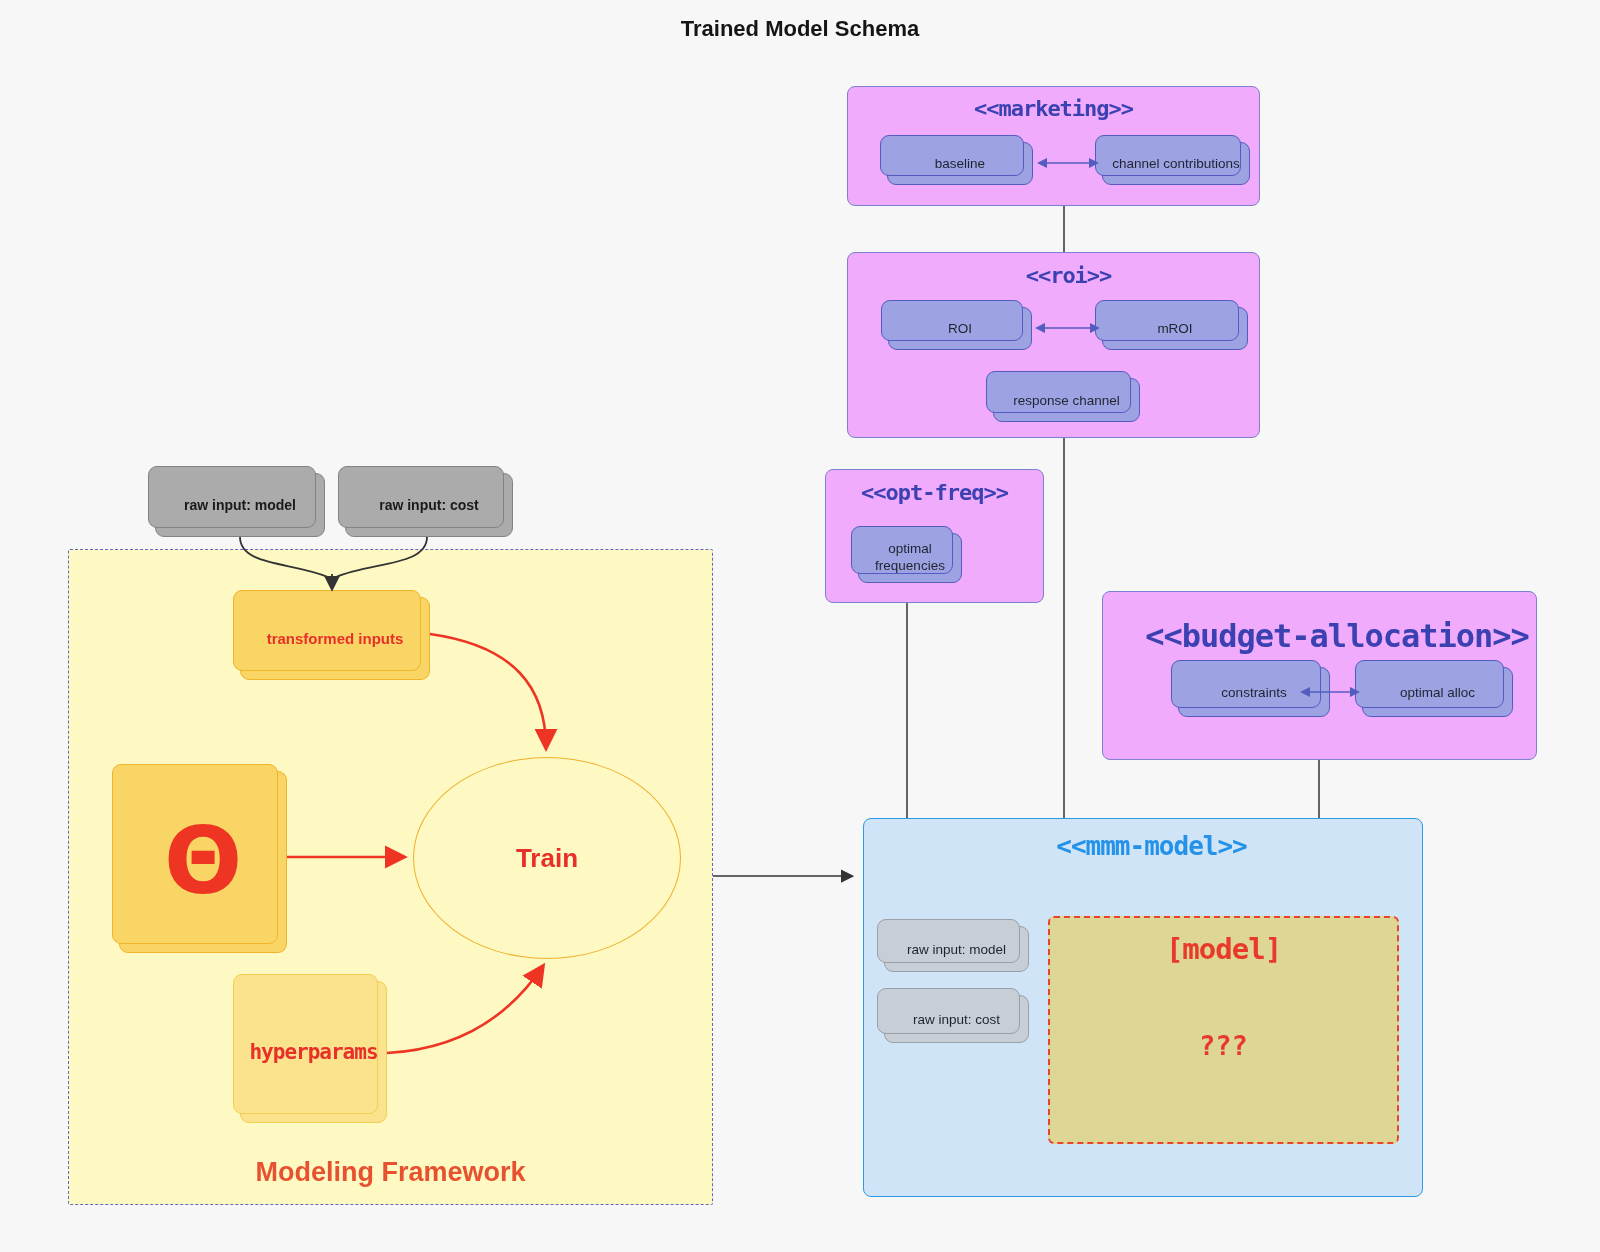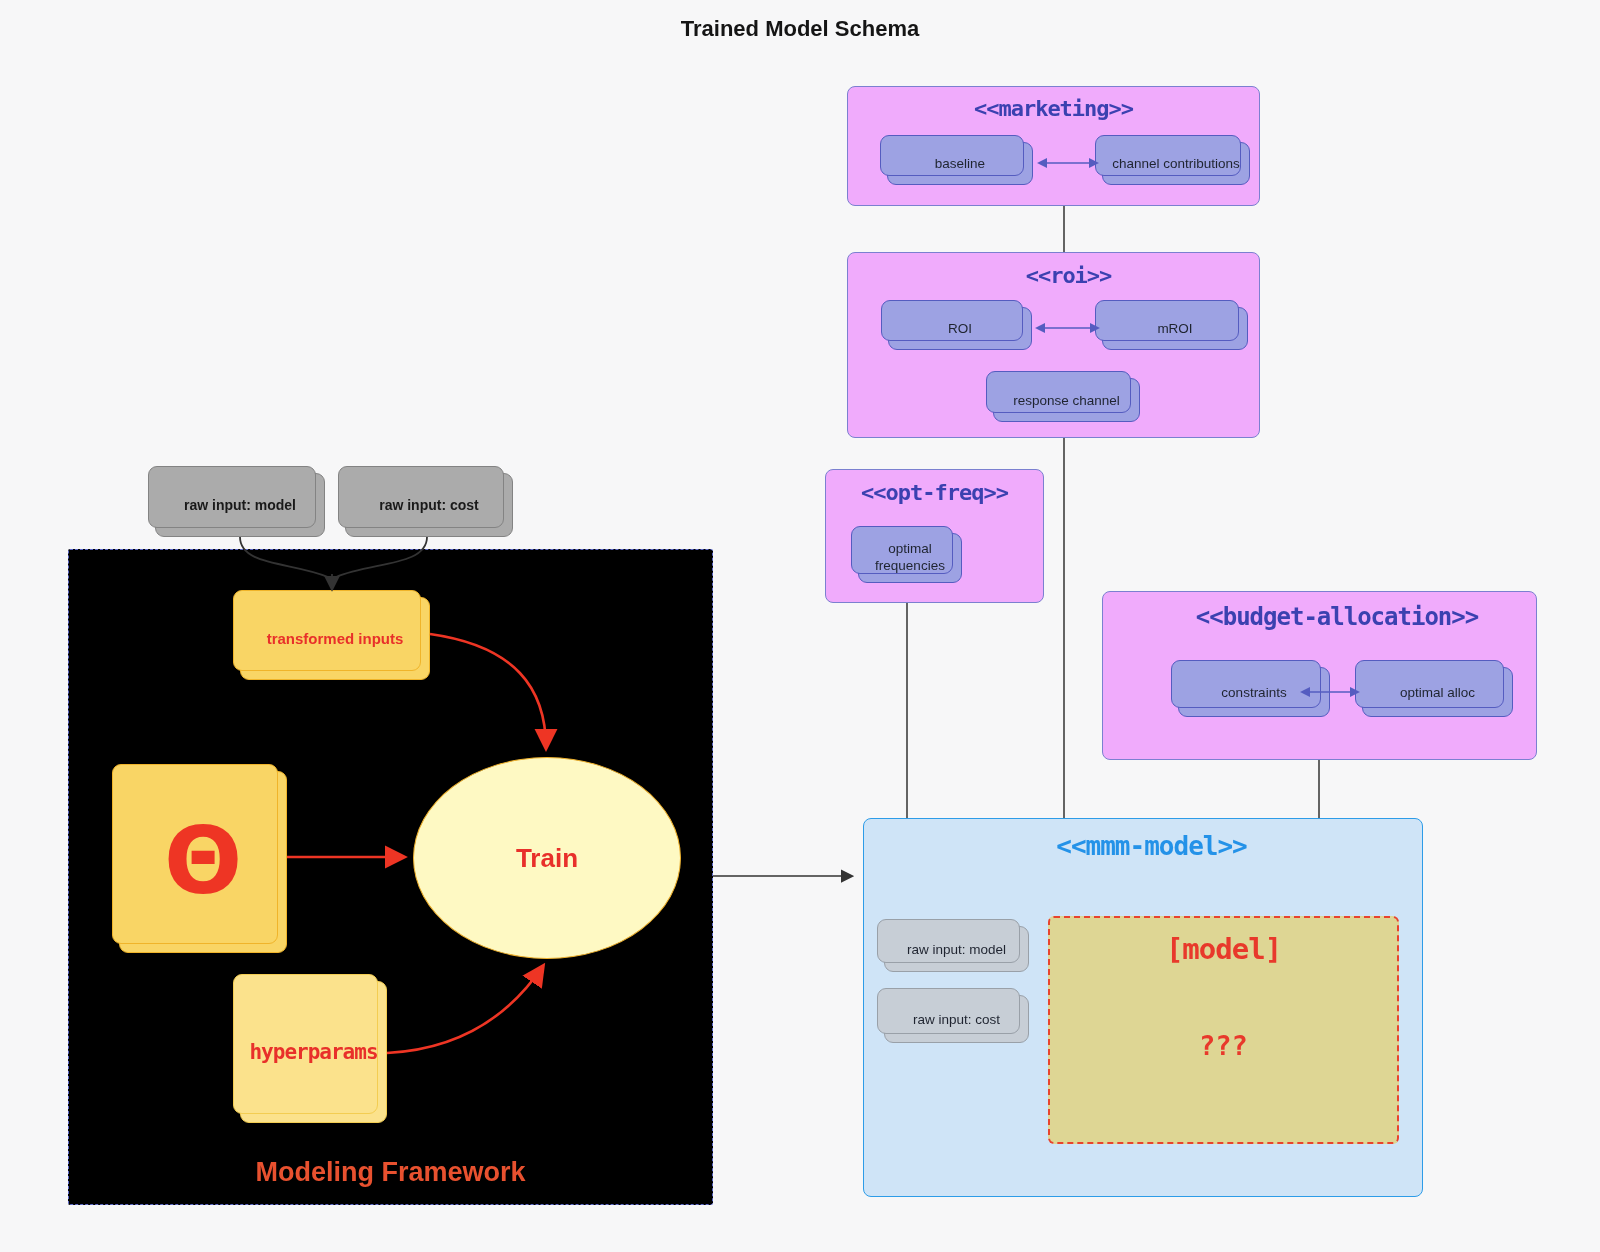--- a/index.html
+++ b/index.html
@@ -8,21 +8,21 @@
   .diagram-title{position:absolute;left:0;right:0;top:8px;text-align:center;
          font-size:22px;font-weight:bold;color:#151515;margin-top:8px;}
 
   
   .group{position:absolute;border-radius:8px;box-sizing:border-box;}
   .lavender{background:#f0abfc;border:1px solid #7b80d0;}
   .group-title{text-align:center;font-family:"DejaVu Sans Mono",monospace;font-weight:bold;
          color:#3b41b0;font-size:22px;letter-spacing:-1px;}
   .mmm{background:#cfe4f7;border:1.5px solid #2d9ce8;}
   .mmm .group-title{color:#2492e8;font-size:26px;}
-  .framework{background:#000000;border:1.5px dashed #5e6ac9;border-radius:2px;}
+  .framework{background:#fef9c3;border:1.5px dashed #5e6ac9;border-radius:2px;}
   .framework-label{position:absolute;left:0;right:0;bottom:16px;text-align:center;
          font-size:27px;font-weight:bold;color:#e8512f;}
 
   
   .card{--fill:#9da2e3;--stroke:#555cc0;position:absolute;background:var(--fill);
         border:1.5px solid var(--stroke);border-radius:9px;box-sizing:border-box;
         display:flex;align-items:center;justify-content:center;text-align:center;
         font-size:13.5px;color:#1f2430;z-index:1;}
   .card::before{content:"";position:absolute;left:-8px;top:-8px;width:100%;height:100%;
         background:var(--fill);border:1.5px solid var(--stroke);border-radius:inherit;
@@ -81,21 +81,21 @@
   </div>
 
   <div class="group lavender" style="left:794px;top:469px;width:219px;height:134px;margin-left:31px;">
     <div class="group-title" style="margin-top:10px;">&lt;&lt;opt-freq&gt;&gt;</div>
   </div>
   <div class="card" style="left:858px;top:533px;width:104px;height:50px;line-height:1.25;">
     <span>optimal frequencies</span>
   </div>
 
   <div class="group lavender" style="left:1102px;top:591px;width:435px;height:169px;">
-    <div class="group-title" style="margin-top:11px;font-size:24px;padding-left:35px;">&lt;&lt;budget-allocation&gt;&gt;</div>
+    <div class="group-title" style="margin-top:25px;font-size:32px;padding-left:35px;">&lt;&lt;budget-allocation&gt;&gt;</div>
   </div>
   <div class="card" style="left:1178px;top:667px;width:152px;height:50px;">
     <span>constraints</span>
   </div>
   <div class="card" style="left:1362px;top:667px;width:151px;height:50px;">
     <span>optimal alloc</span>
   </div>
 
   <div class="group mmm" style="left:863px;top:818px;width:560px;height:379px;">
     <div class="group-title" style="margin-top:12px;padding-left:17px;">&lt;&lt;mmm-model&gt;&gt;</div>

